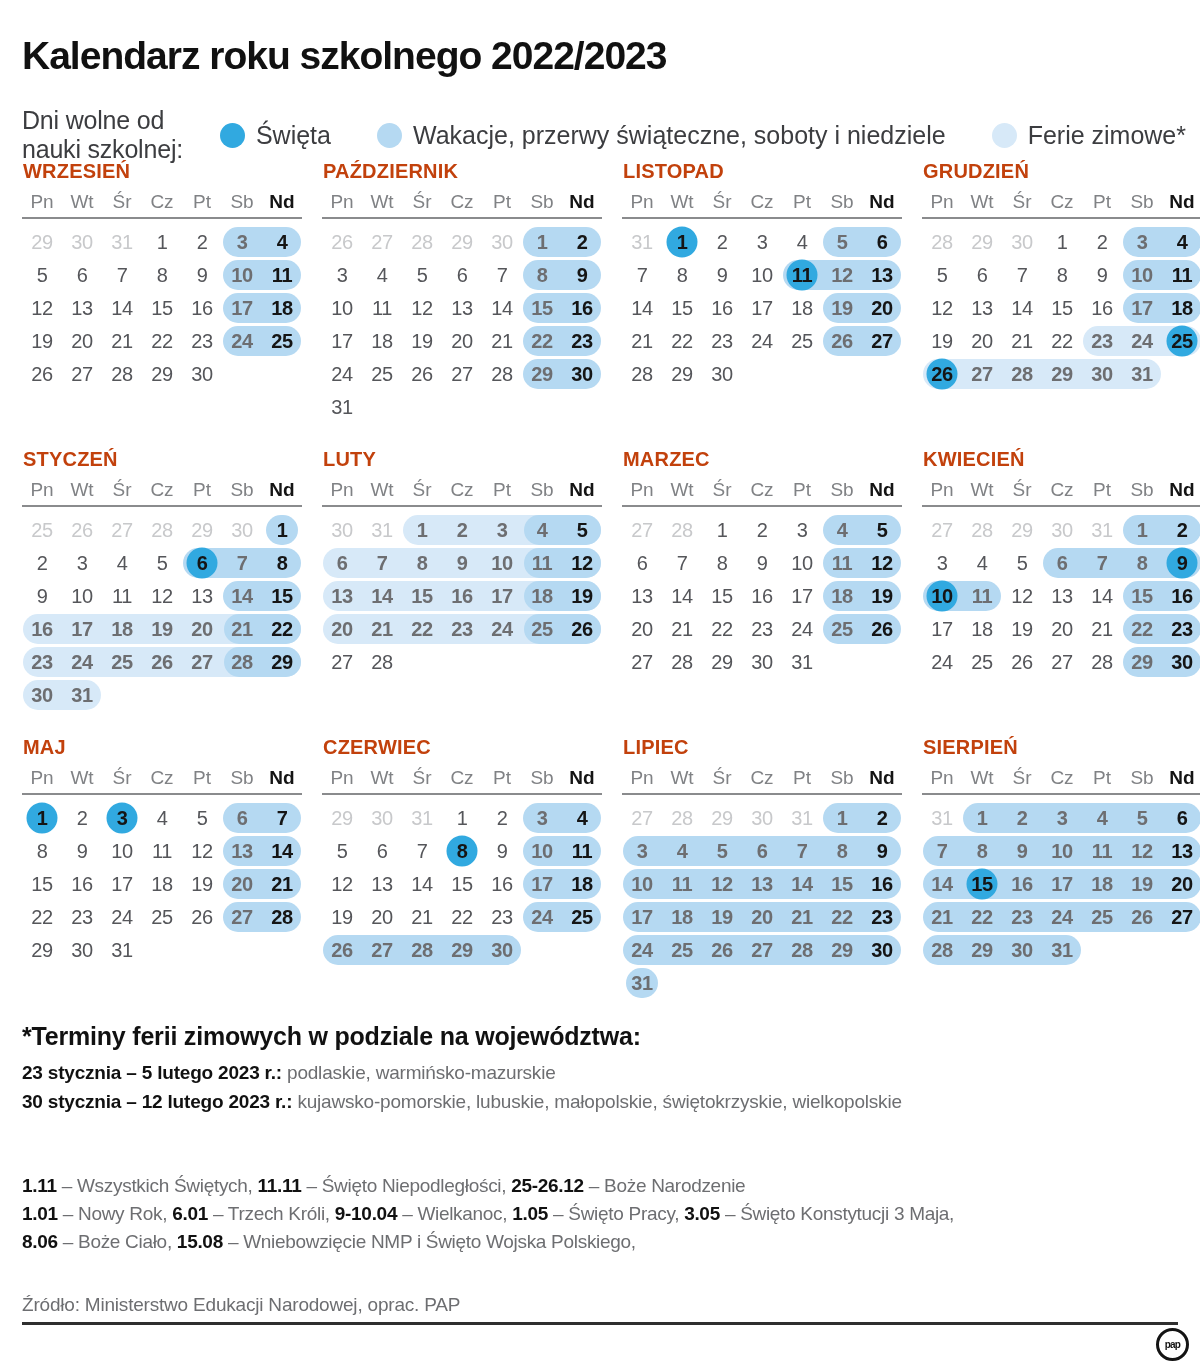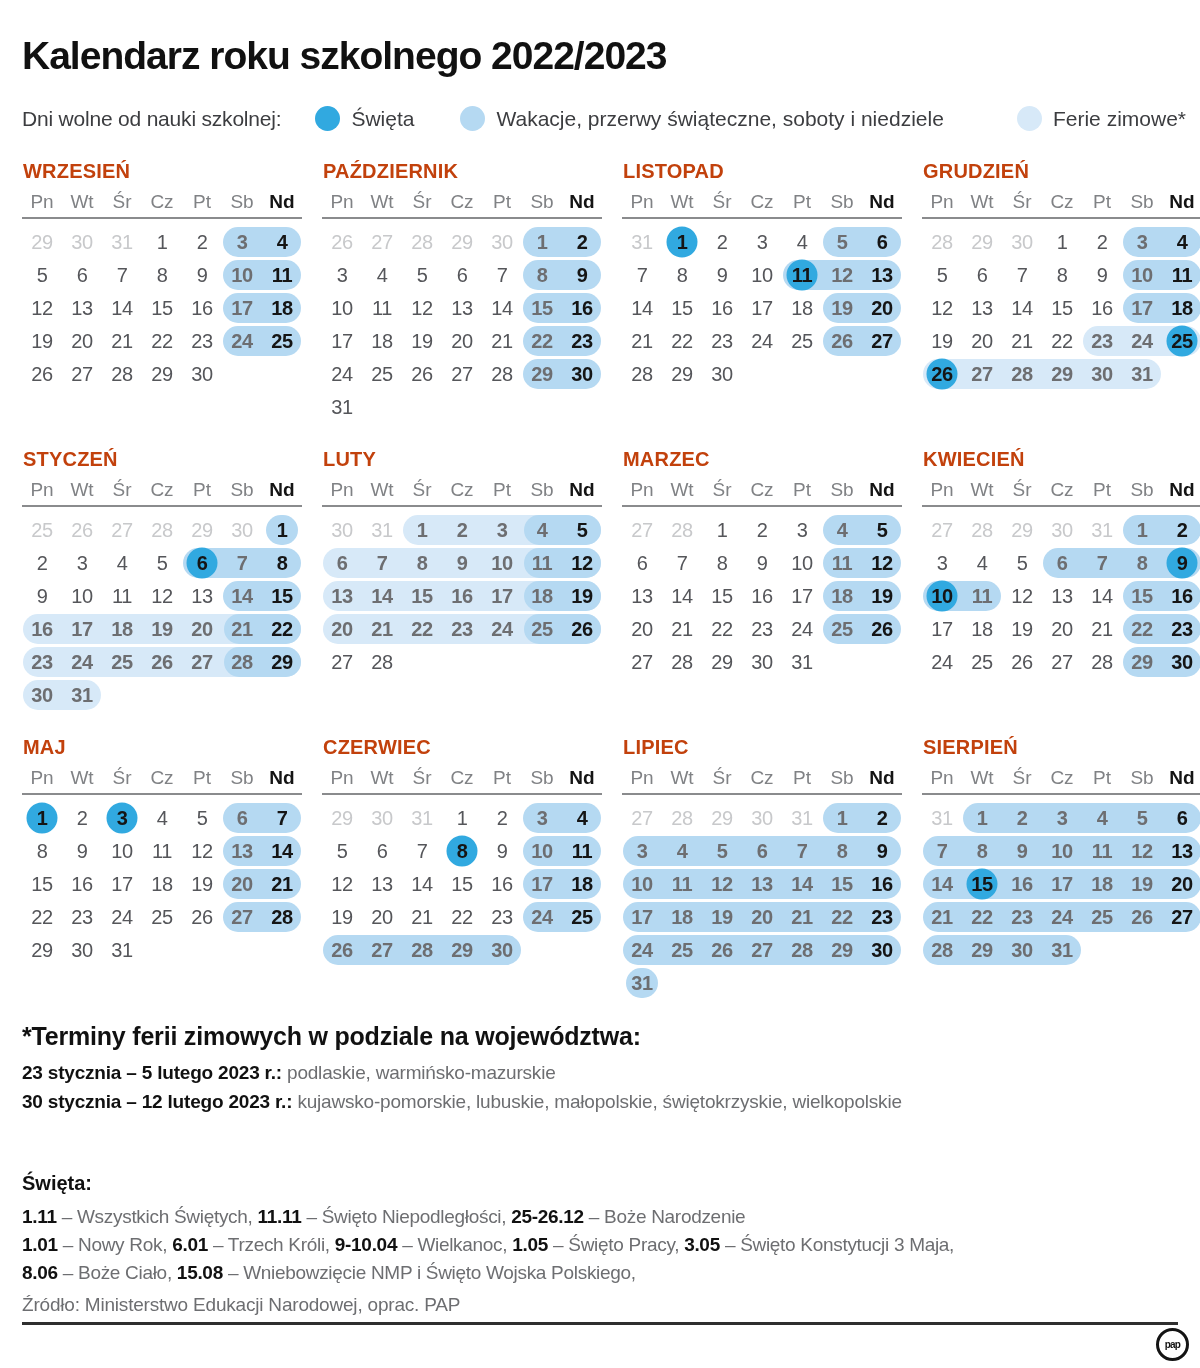--- a/index.html
+++ b/index.html
@@ -16,21 +16,21 @@
   body{
     width:1200px;height:1368px;position:relative;overflow:hidden;
     font-family:"Liberation Sans","DejaVu Sans",sans-serif;color:var(--ink);
   }
   .page-title{
     position:absolute;left:22px;top:34px;
     font-size:39px;font-weight:bold;letter-spacing:-1px;color:#111;
   }
   .legend{
     position:absolute;left:22px;top:106px;right:10px;
-    display:flex;align-items:center;font-size:21px;color:#3c3d40;
+    display:flex;align-items:center;font-size:25px;color:#3c3d40;
   }
   .legend .lead{margin-right:34px;letter-spacing:-0.2px}
   .legend .item{display:flex;align-items:center;margin-right:46px;white-space:nowrap}
   .legend .item:last-child{margin-left:auto;margin-right:4px}
   .legend .dot{width:25px;height:25px;border-radius:50%;margin-right:11px;flex:0 0 auto}
   .months{
     position:absolute;left:22px;top:160px;
     display:grid;grid-template-columns:repeat(4,280px);grid-template-rows:repeat(3,288px);
     column-gap:20px;
   }
@@ -1848,21 +1848,20 @@
 
 <div class="terms">
   <h2>*Terminy ferii zimowych w podziale na województwa:</h2>
   <div>
       <div class="term-line"><strong>23 stycznia – 5 lutego 2023 r.:</strong><span> podlaskie, warmińsko-mazurskie</span></div>
       <div class="term-line"><strong>30 stycznia – 12 lutego 2023 r.:</strong><span> kujawsko-pomorskie, lubuskie, małopolskie, świętokrzyskie, wielkopolskie</span></div>
     </div>
 </div>
 
 <div class="holidays">
-  <h2>Święta:</h2>
   <div>
       <div class="hol-line"><strong>1.11</strong><span> – Wszystkich Świętych, </span><strong>11.11</strong><span> – Święto Niepodległości, </span><strong>25-26.12</strong><span> – Boże Narodzenie</span></div>
       <div class="hol-line"><strong>1.01</strong><span> – Nowy Rok, </span><strong>6.01</strong><span> – Trzech Króli, </span><strong>9-10.04</strong><span> – Wielkanoc, </span><strong>1.05</strong><span> – Święto Pracy, </span><strong>3.05</strong><span> – Święto Konstytucji 3 Maja,</span></div>
       <div class="hol-line"><strong>8.06</strong><span> – Boże Ciało, </span><strong>15.08</strong><span> – Wniebowzięcie NMP i Święto Wojska Polskiego,</span></div>
     </div>
 </div>
 
 <div class="source">Źródło: Ministerstwo Edukacji Narodowej, oprac. PAP</div>
 <div class="rule"></div>
 <div class="pap-logo">pap</div>

